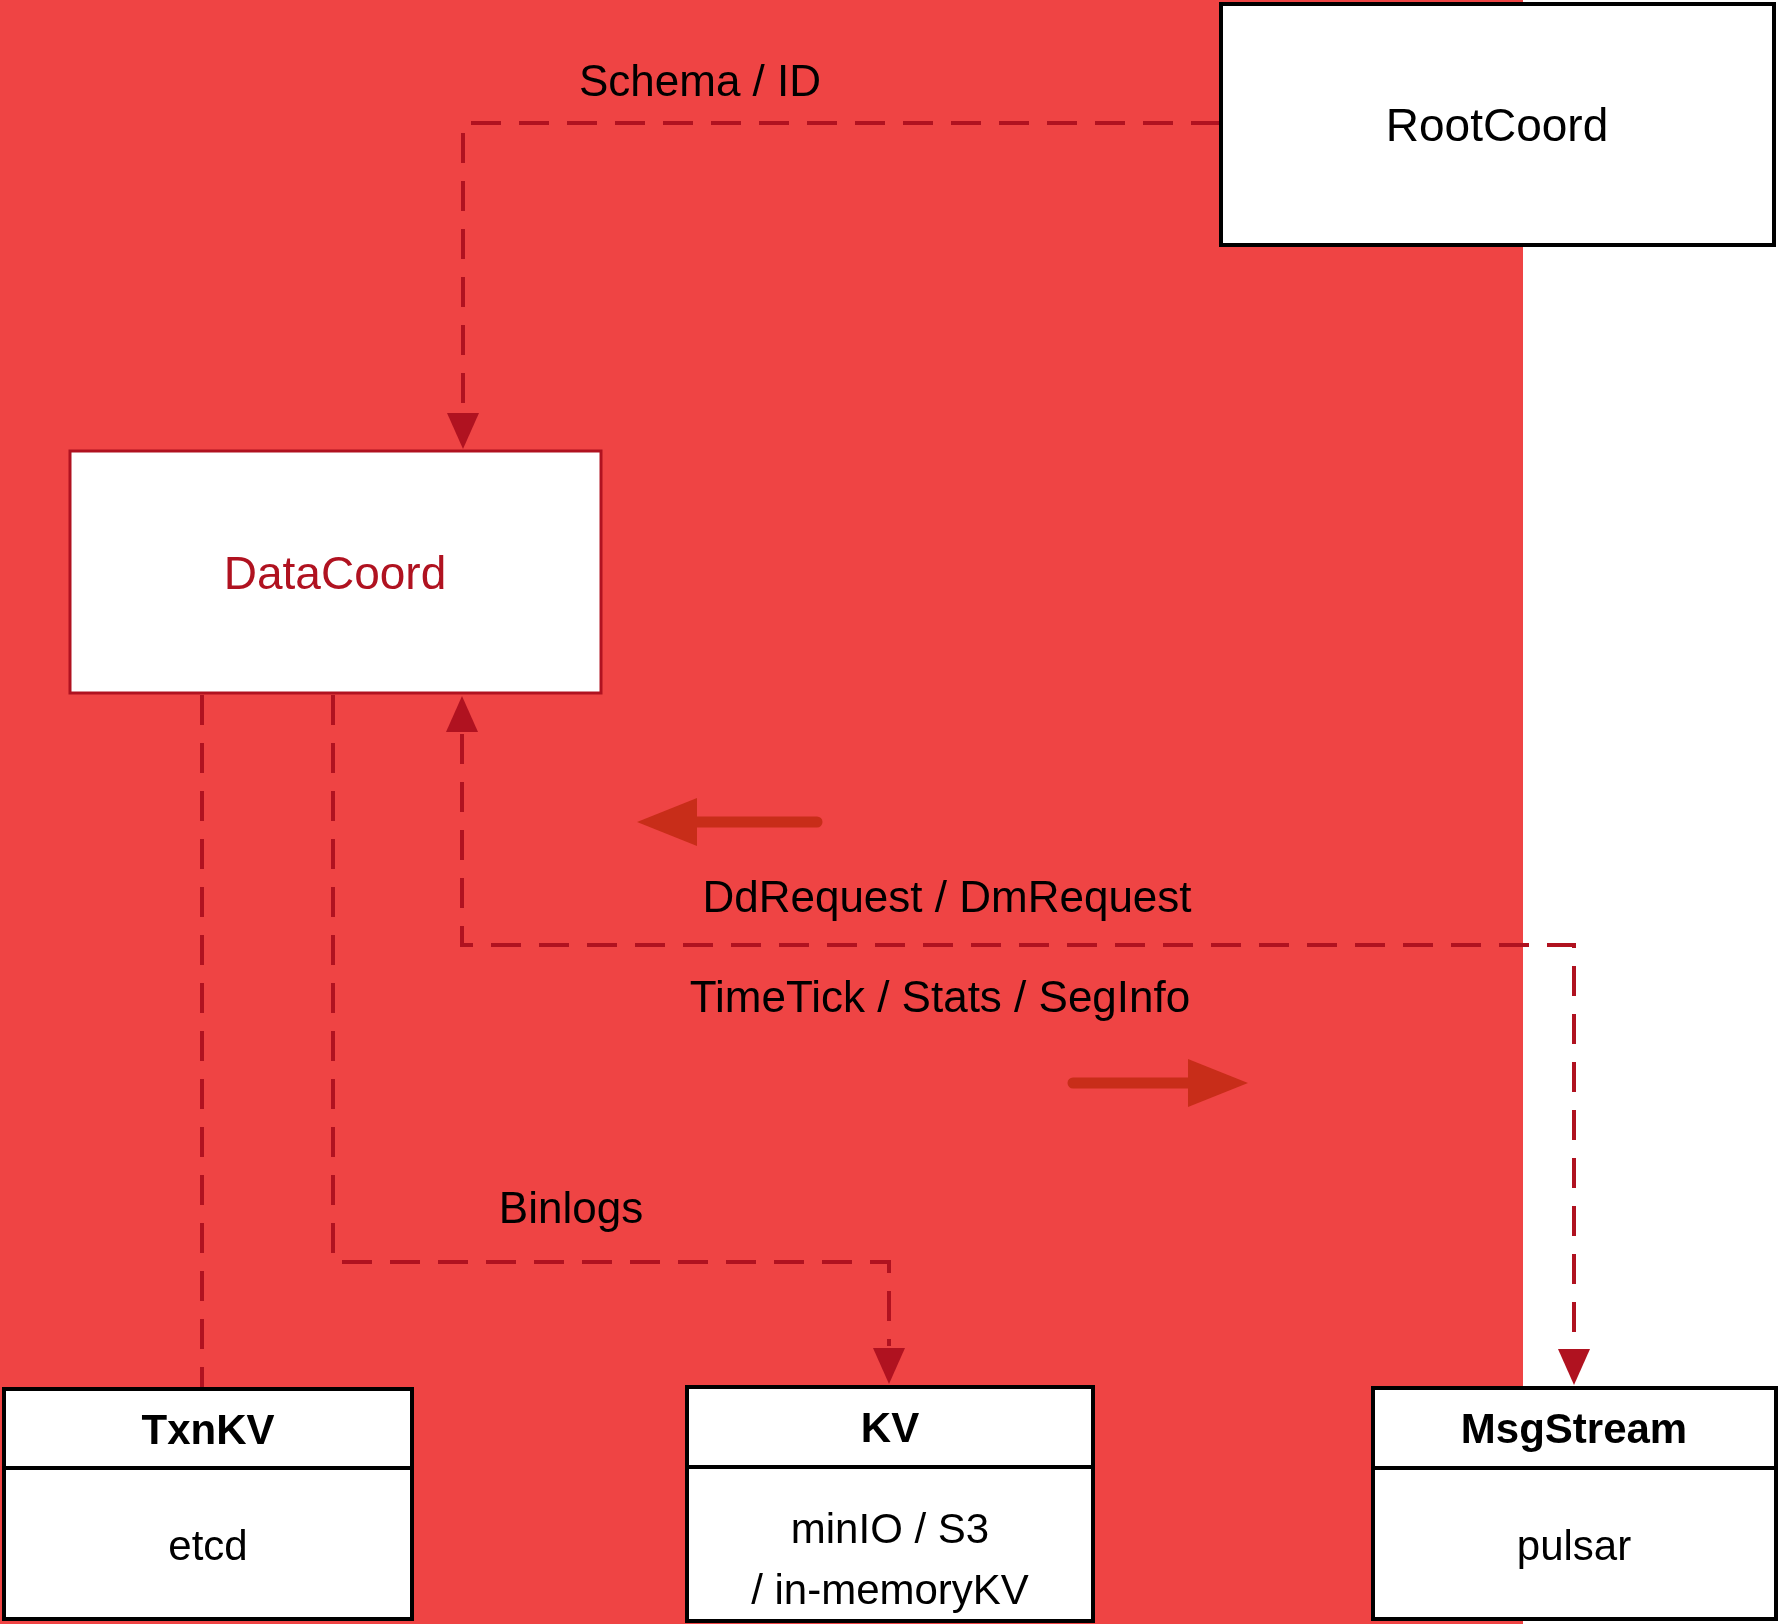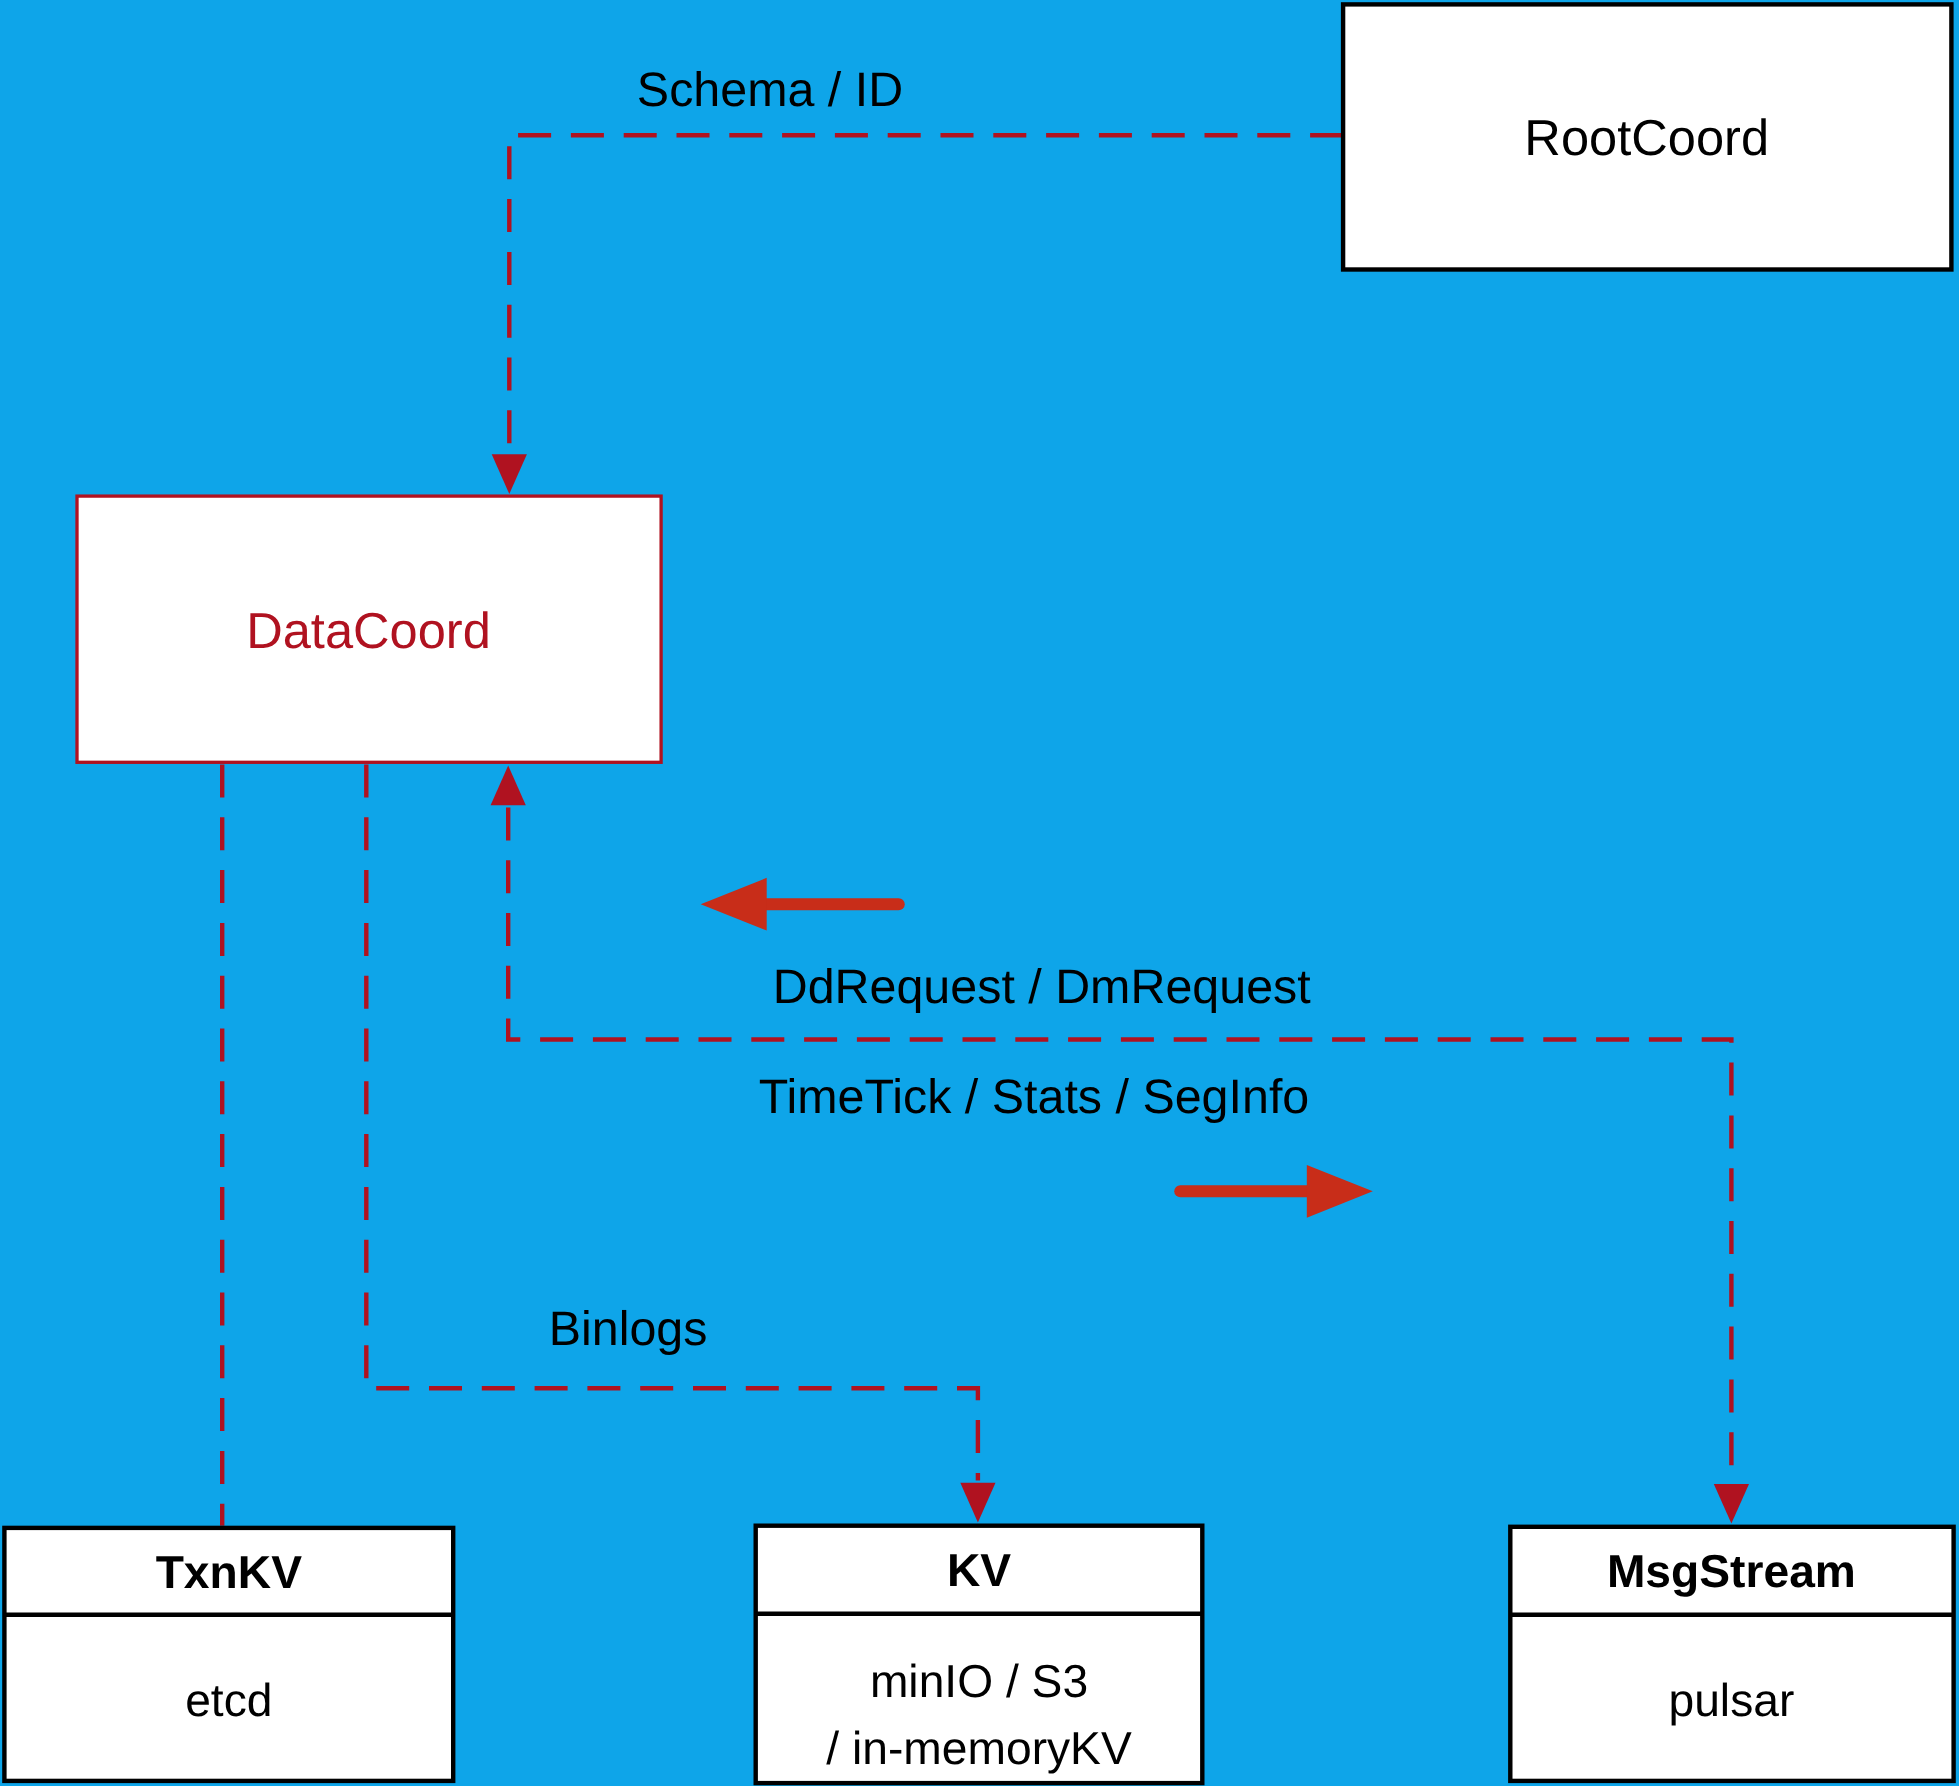--- a/index.html
+++ b/index.html
@@ -5,23 +5,23 @@
   html, body {
     margin: 0;
     padding: 0;
     background: #ffffff;
     width: 1781px;
     height: 1624px;
     overflow: hidden;
   }
   #stage {
     position: relative;
-    width: 1781px;
+    width: 1523px;
     height: 1624px;
-    background: #0ea5e9;
+    background: #ef4444;
   }
   svg {
     display: block;
     font-family: "Liberation Sans", "DejaVu Sans", sans-serif;
   }
   .node-rect {
     fill: #ffffff;
     stroke: #000000;
     stroke-width: 4;
   }

